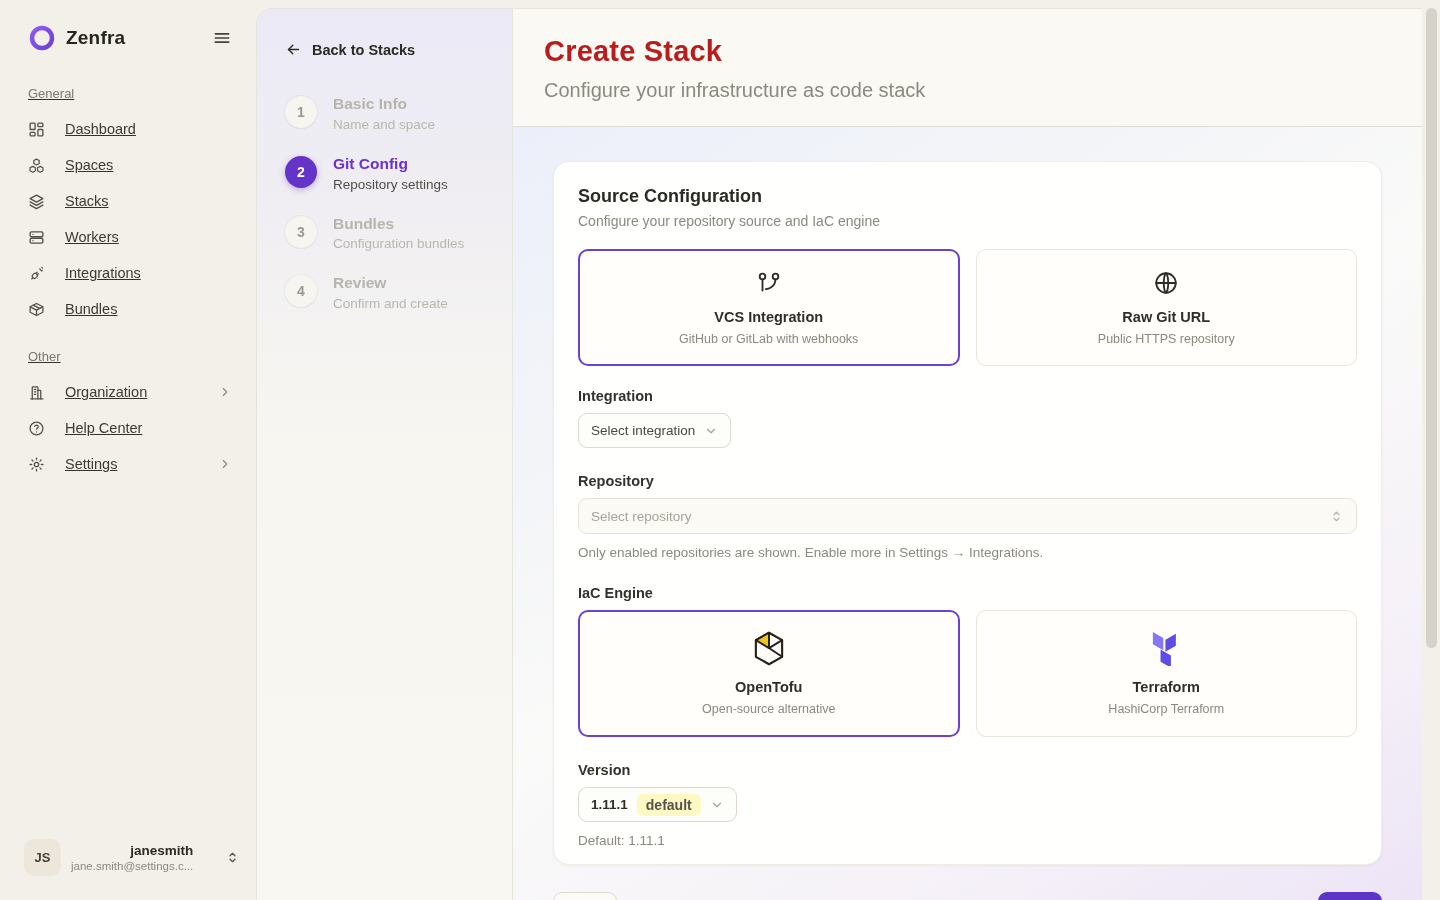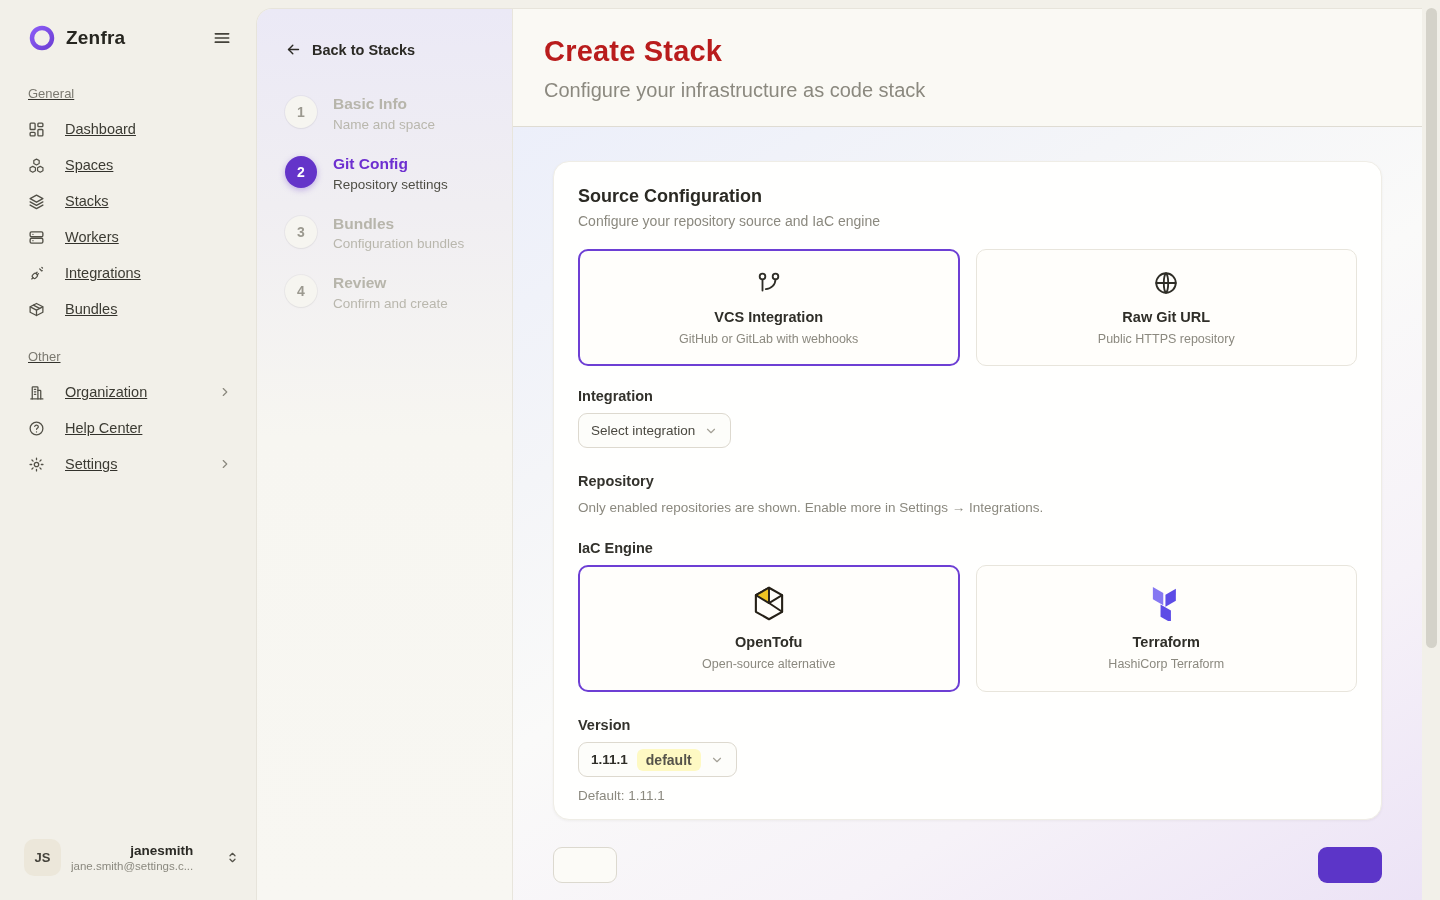--- a/index.html
+++ b/index.html
@@ -327,20 +327,28 @@
         <div class="select-btn">
           <span>Select integration</span>
           <span class="chev-down">
             <svg width="14" height="14" viewBox="0 0 24 24" fill="none" stroke="currentColor" stroke-width="2" stroke-linecap="round" stroke-linejoin="round">
                 <path d="M6 9l6 6 6-6"></path>
               </svg>
           </span>
         </div>
 
         <div class="field-label mt24">Repository</div>
+        <div class="select-wide">
+          <span>Select repository</span>
+          <span class="selector">
+            <svg width="15" height="15" viewBox="0 0 24 24" fill="none" stroke="currentColor" stroke-width="2" stroke-linecap="round" stroke-linejoin="round">
+                <path d="M8 9.3 12 5.3l4 4M8 14.7l4 4 4-4"></path>
+              </svg>
+          </span>
+        </div>
         <div class="help-text">Only enabled repositories are shown. Enable more in Settings → Integrations.</div>
 
         <div class="field-label mt24">IaC Engine</div>
         <div class="opt-grid engine" style="margin-top:9px;">
           <div class="opt-card selected">
             <span class="opt-icon">
               <svg width="32" height="35" viewBox="0 0 36 40" fill="none">
                 <polygon points="18,2 33,10.5 33,29.5 18,38 3,29.5 3,10.5" fill="#fffefa" stroke="#252017" stroke-width="2.4" stroke-linejoin="round"></polygon>
                 <polygon points="18,2 3,10.5 18,19.5" fill="#eec423" stroke="#252017" stroke-width="2.2" stroke-linejoin="round"></polygon>
                 <path d="M18 19.5 33 10.5M18 19.5 33 29.5" stroke="#252017" stroke-width="2.2" stroke-linecap="round"></path>

